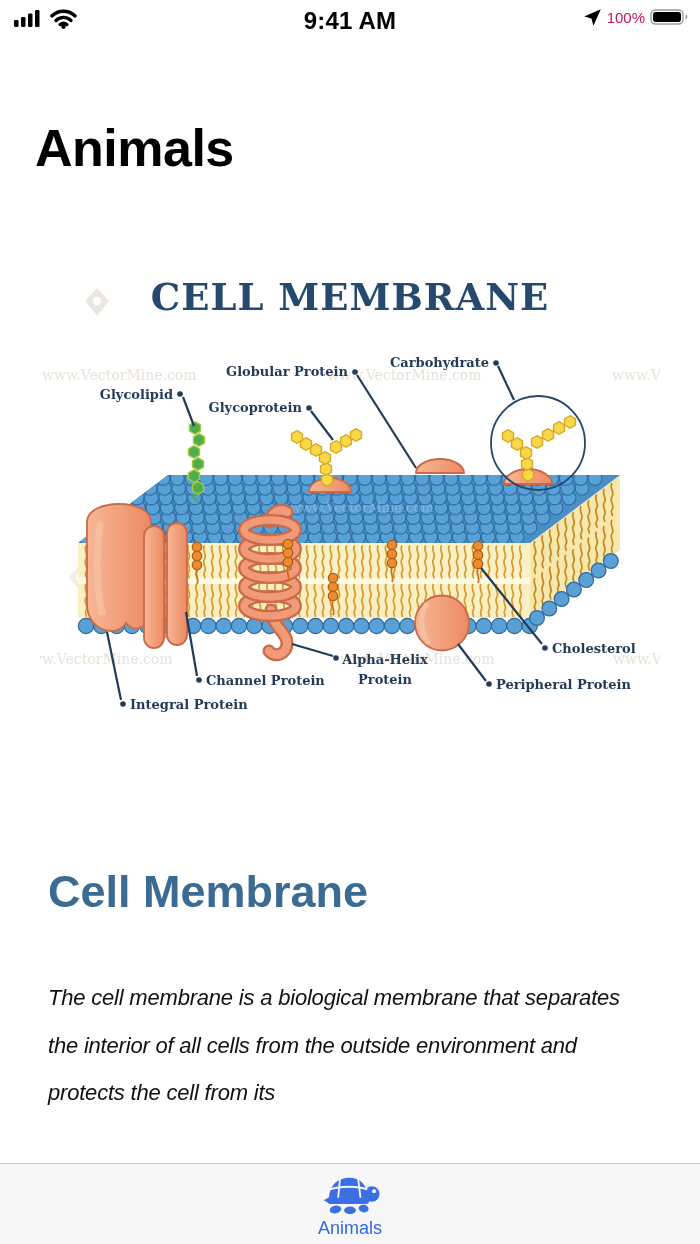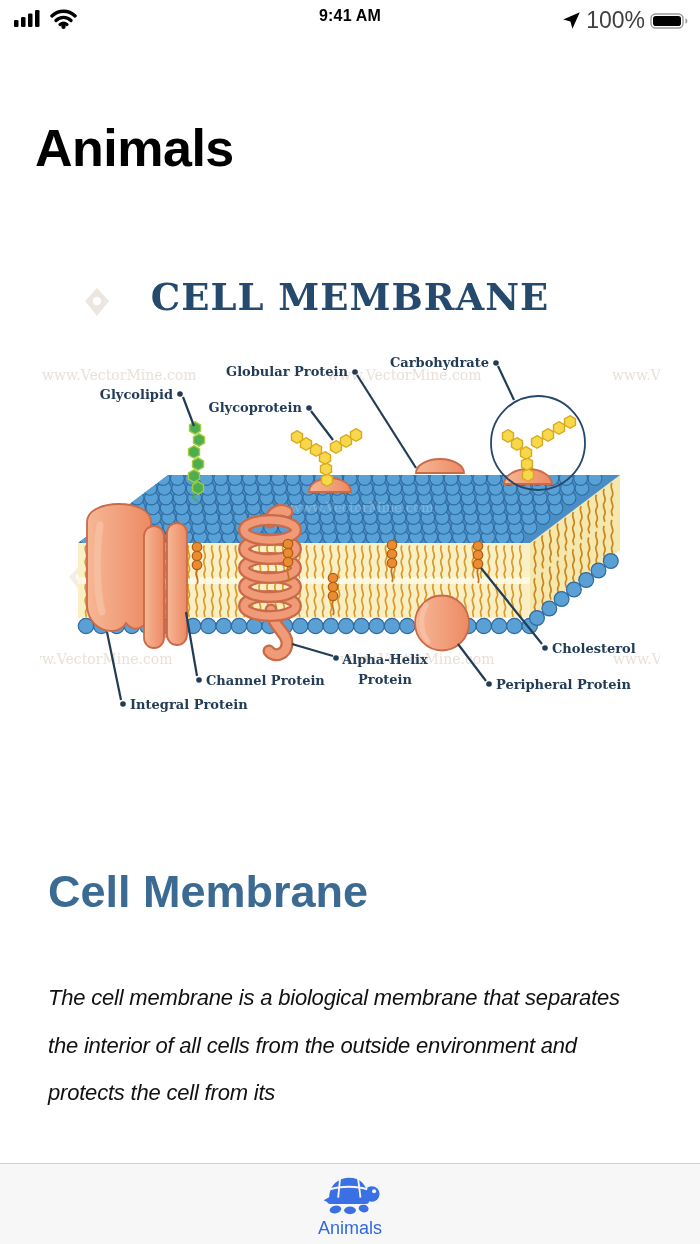--- a/index.html
+++ b/index.html
@@ -6,22 +6,22 @@
   body { background:#fff; }
   .screen {
     position:relative; width:700px; height:1244px; background:#ffffff;
     font-family:"Liberation Sans", sans-serif; overflow:hidden; margin:0 auto;
   }
   
   .status-bar { position:absolute; top:0; left:0; right:0; height:40px; }
   .sb-left  { position:absolute; left:14px;  top:7px; display:flex; align-items:center; gap:6px; }
   .sb-right { position:absolute; right:10px; top:7px; display:flex; align-items:center; gap:5px; }
   .sb-time  { position:absolute; left:50%; top:7px; transform:translateX(-50%);
-              font-size:16px; font-weight:700; color:#000; letter-spacing:0.2px; }
-  .sb-batt-pct { font-size:23px; color:#404040; }
+              font-size:24px; font-weight:700; color:#000; letter-spacing:0.2px; }
+  .sb-batt-pct { font-size:15px; color:#be185d; }
   
   .page-title { position:absolute; left:35px; top:118px; font-size:52px; font-weight:700;
                 color:#000; letter-spacing:-0.5px; }
   
   .diagram { position:absolute; left:40px; top:260px; width:620px; height:487px; }
   .dtitle  { font-family:"DejaVu Serif", serif; font-weight:bold; font-size:37px;
              fill:#26496e; letter-spacing:1px; }
   .dlabel  { font-family:"DejaVu Serif", serif; font-weight:bold; font-size:13px; fill:#223c57; }
   .wm      { font-family:"DejaVu Serif", serif; font-size:14px; fill:#e9e1d9; }
   .wm-white{ font-family:"DejaVu Serif", serif; font-size:13px; fill:#ffffff; opacity:0.22; }

